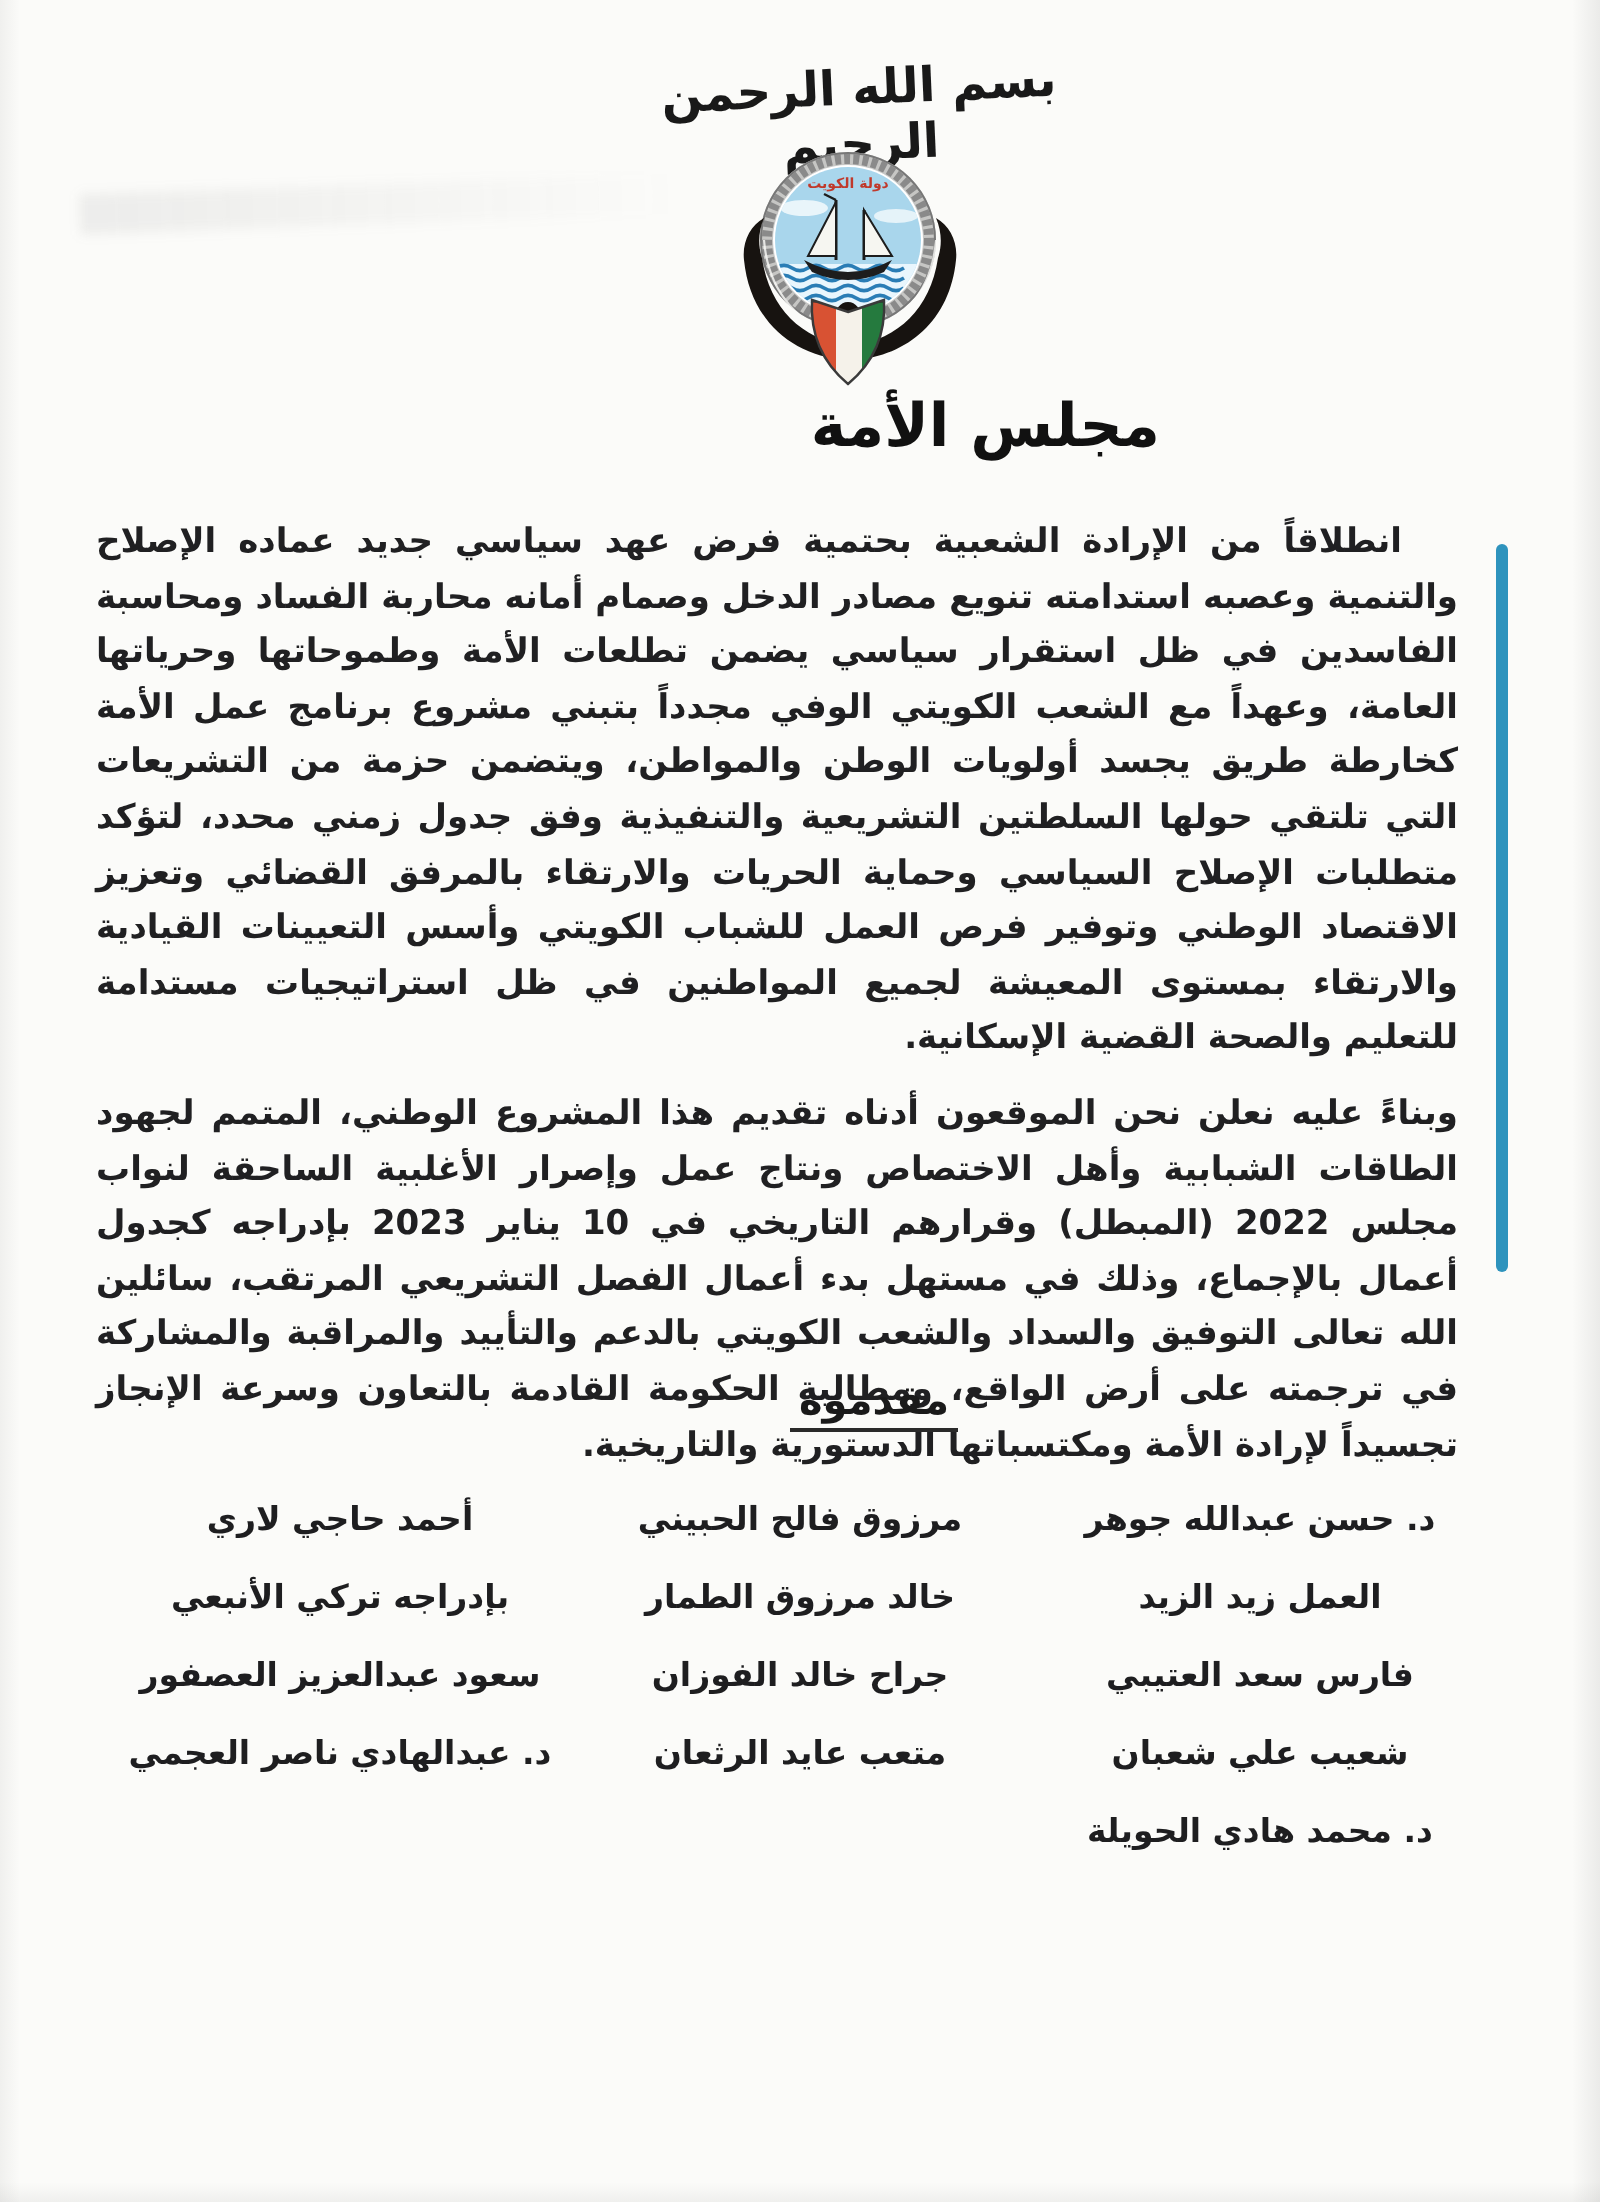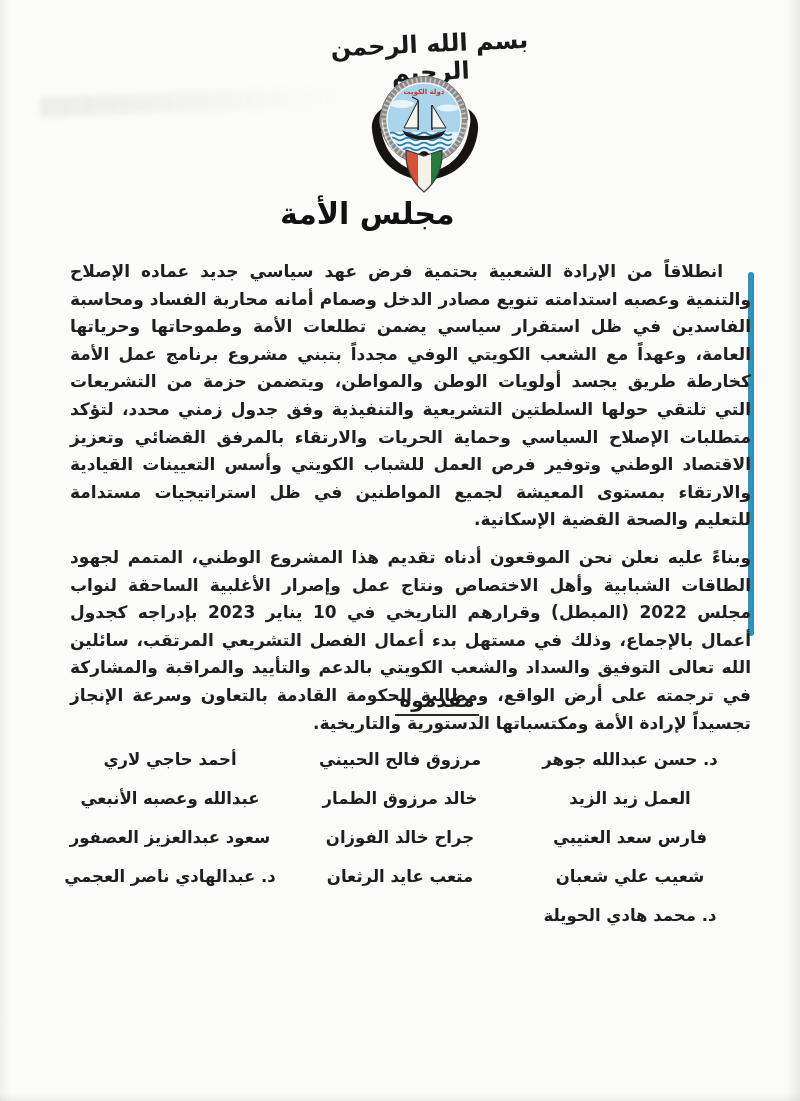--- a/index.html
+++ b/index.html
@@ -27,26 +27,26 @@
     position:absolute;left:300px;top:30px;width:260px;
     text-align:center;
     font-size:24px;font-weight:bold;
     transform:rotate(-2.5deg);
     color:#191919;
     direction:rtl;
   }
   .emblem{position:absolute;left:366px;top:72px;width:118px;height:126px;}
   .doc-title{
     position:absolute;left:280px;top:196px;width:300px;
-    text-align:left;
+    text-align:right;
     font-size:30px;font-weight:bold;color:#111;
     direction:rtl;
   }
   .body-text{
-    position:absolute;left:70px;top:258px;width:681px;
+    position:absolute;left:48px;top:258px;width:681px;
     direction:rtl;
     text-align:justify;
     font-size:17px;line-height:27.6px;font-weight:bold;
     color:#202022;
   }
   .para{margin:0 0 10px 0;}
   .para.indent{text-indent:28px;}
   .quote-bar{
     position:absolute;left:748px;top:272px;width:6px;height:364px;
     background:#2e93bd;border-radius:3px;
@@ -151,21 +151,21 @@
     <span>مقدموه</span>
   </div>
 
   <div class="names-grid" dir="rtl">
     <div class="name">د. حسن عبدالله جوهر</div>
     <div class="name">مرزوق فالح الحبيني</div>
     <div class="name">أحمد حاجي لاري</div>
 
     <div class="name">العمل زيد الزيد</div>
     <div class="name">خالد مرزوق الطمار</div>
-    <div class="name">عبدالله وعصبه الأنبعي</div>
+    <div class="name">بإدراجه تركي الأنبعي</div>
 
     <div class="name">فارس سعد العتيبي</div>
     <div class="name">جراح خالد الفوزان</div>
 
     <div class="name">سعود عبدالعزيز العصفور</div>
     <div class="name">شعيب علي شعبان</div>
     <div class="name">متعب عايد الرثعان</div>
 
     <div class="name">د. عبدالهادي ناصر العجمي</div>
     <div class="name">د. محمد هادي الحويلة</div>

